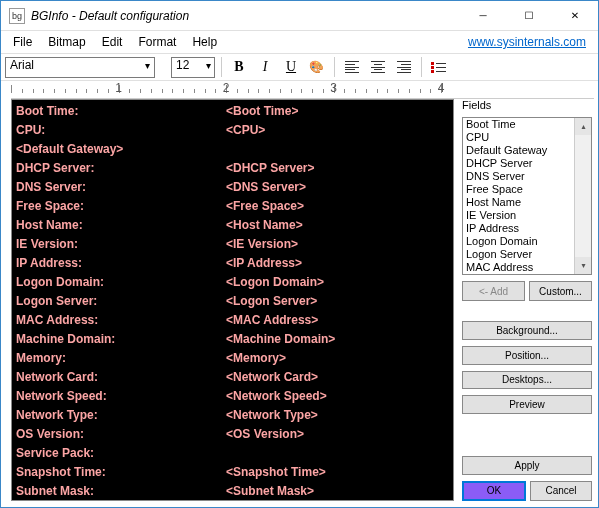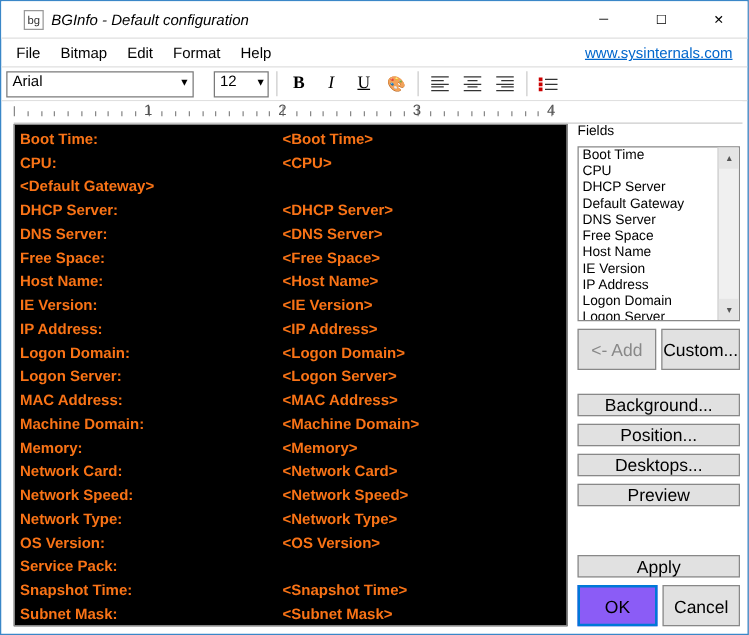--- a/index.html
+++ b/index.html
@@ -1,17 +1,17 @@
 <!DOCTYPE html>
 <html><head>
 <meta charset="utf-8">
 <style>
 * { box-sizing: border-box; margin: 0; padding: 0; font-family: "Segoe UI", Tahoma, sans-serif; font-size: 12px; }
 body { background: #fff; width: 599px; height: 508px; border: 1px solid #3a87c8; display: flex; flex-direction: column; overflow: hidden; }
-.titlebar { height: 30px; background: #fff; display: flex; align-items: center; padding-left: 18px; border-bottom: 1px solid #e0e0e0; }
+.titlebar { height: 30px; background: #fff; display: flex; align-items: center; padding-left: 8px; border-bottom: 1px solid #e0e0e0; }
 .title-icon { width: 16px; height: 16px; background: #fff; border: 1px solid #999; margin-right: 6px; display: flex; align-items: center; justify-content: center; font-size: 9px; color: #333; }
 .title-text { flex: 1; font-style: italic; }
 .win-controls { display: flex; height: 100%; }
 .win-btn { width: 46px; display: flex; align-items: center; justify-content: center; font-family: sans-serif; font-size: 10px; cursor: default; }
 .menubar { height: 22px; display: flex; align-items: center; padding: 0 4px; }
 .menu-item { padding: 2px 8px; cursor: default; }
 .menubar .spacer { flex: 1; }
 .link { color: #0066cc; text-decoration: underline; margin-right: 8px; cursor: pointer; }
 .toolbar { height: 28px; display: flex; align-items: center; padding: 2px 4px; gap: 4px; border-top: 1px solid #e0e0e0; border-bottom: 1px solid #e0e0e0; }
 .font-select { width: 150px; height: 21px; border: 1px solid #7a7a7a; background: #fff; padding: 0 4px; position: relative; }
@@ -29,32 +29,32 @@
 .align-center span:nth-child(2), .align-center span:nth-child(4) { width: 60%; align-self: center; }
 .align-right span:nth-child(2), .align-right span:nth-child(4) { width: 70%; align-self: flex-end; }
 .bullet-icon { width: 14px; height: 12px; display: flex; flex-direction: column; justify-content: space-around; }
 .bullet-icon span { height: 1px; background: #333; margin-left: 4px; position: relative; }
 .bullet-icon span::before { content: ""; position: absolute; left: -5px; top: -1px; width: 3px; height: 3px; background: #c00; }
 .ruler { height: 18px; background: #fff; border-bottom: 1px solid #ccc; margin: 0 4px 0 10px; position: relative; font-size: 9px; color: #555; }
 .ruler-tick { position: absolute; top: 8px; height: 4px; width: 1px; background: #888; }
 .ruler-tick.major { height: 8px; top: 4px; }
 .ruler-label { position: absolute; top: 0px; transform: translateX(-50%); }
 .content-area { flex: 1; display: flex; padding: 0 6px 6px 10px; gap: 8px; overflow: hidden; }
-.editor-wrap { flex: 1; border: 1px solid #888; background: #000; color: #f97316; font-family: Arial, sans-serif; font-size: 14px; font-weight: bold; padding: 2px 4px; overflow: hidden; position: relative; }
+.editor-wrap { flex: 1; border: 1px solid #888; background: #000; color: #fca5a5; font-family: Arial, sans-serif; font-size: 14px; font-weight: bold; padding: 2px 4px; overflow: hidden; position: relative; }
 .editor-row { display: flex; line-height: 19px; white-space: nowrap; }
 .editor-label { width: 210px; }
 .right-panel { width: 130px; display: flex; flex-direction: column; gap: 6px; }
 .fields-label { font-size: 11px; }
 .fields-list { border: 1px solid #888; background: #fff; height: 158px; overflow: hidden; position: relative; }
 .fields-item { padding: 0 3px; font-size: 11px; line-height: 13px; white-space: nowrap; overflow: hidden; }
 .fields-scroll { position: absolute; right: 0; top: 0; width: 17px; height: 100%; background: #f0f0f0; border-left: 1px solid #ccc; }
 .fields-scroll::before { content: "▴"; position: absolute; top: 0; left: 0; width: 17px; height: 17px; display:flex; align-items:center; justify-content:center; font-size: 8px; background:#e5e5e5; color:#555;}
 .fields-scroll::after { content: "▾"; position: absolute; bottom: 0; left: 0; width: 17px; height: 17px; display:flex; align-items:center; justify-content:center; font-size: 8px; background:#e5e5e5; color:#555;}
 .btn-row { display: flex; gap: 4px; }
-.btn { height: 33px; border: 1px solid #888; background: #e1e1e1; font-size: 14px; display: flex; align-items: center; justify-content: center; cursor: default; flex: 1; }
+.btn { height: 20px; border: 1px solid #888; background: #e1e1e1; font-size: 10px; display: flex; align-items: center; justify-content: center; cursor: default; flex: 1; }
 .btn:disabled, .btn.disabled { color: #888; }
 .btn.half { flex: 1; }
 .btn.default { border: 2px solid #0078d7; background: #8b5cf6; }
 .right-panel .gap { height: 8px; }
 .right-panel .gap-lg { height: 30px; }
 </style>
 </head>
 <body>
 
 <div class="titlebar">
@@ -254,22 +254,22 @@
       <div class="editor-row">
         <div class="editor-label">Subnet Mask:</div>
         <div>&lt;Subnet Mask&gt;</div>
       </div>
     </div>
   <div class="right-panel">
     <div class="fields-label">Fields</div>
     <div class="fields-list" id="fields-list">
       <div class="fields-item">Boot Time</div>
         <div class="fields-item">CPU</div>
+        <div class="fields-item">Default Gateway</div>
         <div class="fields-item">DHCP Server</div>
-        <div class="fields-item">Default Gateway</div>
         <div class="fields-item">DNS Server</div>
         <div class="fields-item">Free Space</div>
         <div class="fields-item">Host Name</div>
         <div class="fields-item">IE Version</div>
         <div class="fields-item">IP Address</div>
         <div class="fields-item">Logon Domain</div>
         <div class="fields-item">Logon Server</div>
         <div class="fields-item">MAC Address</div>
         <div class="fields-scroll"></div>
     </div>

